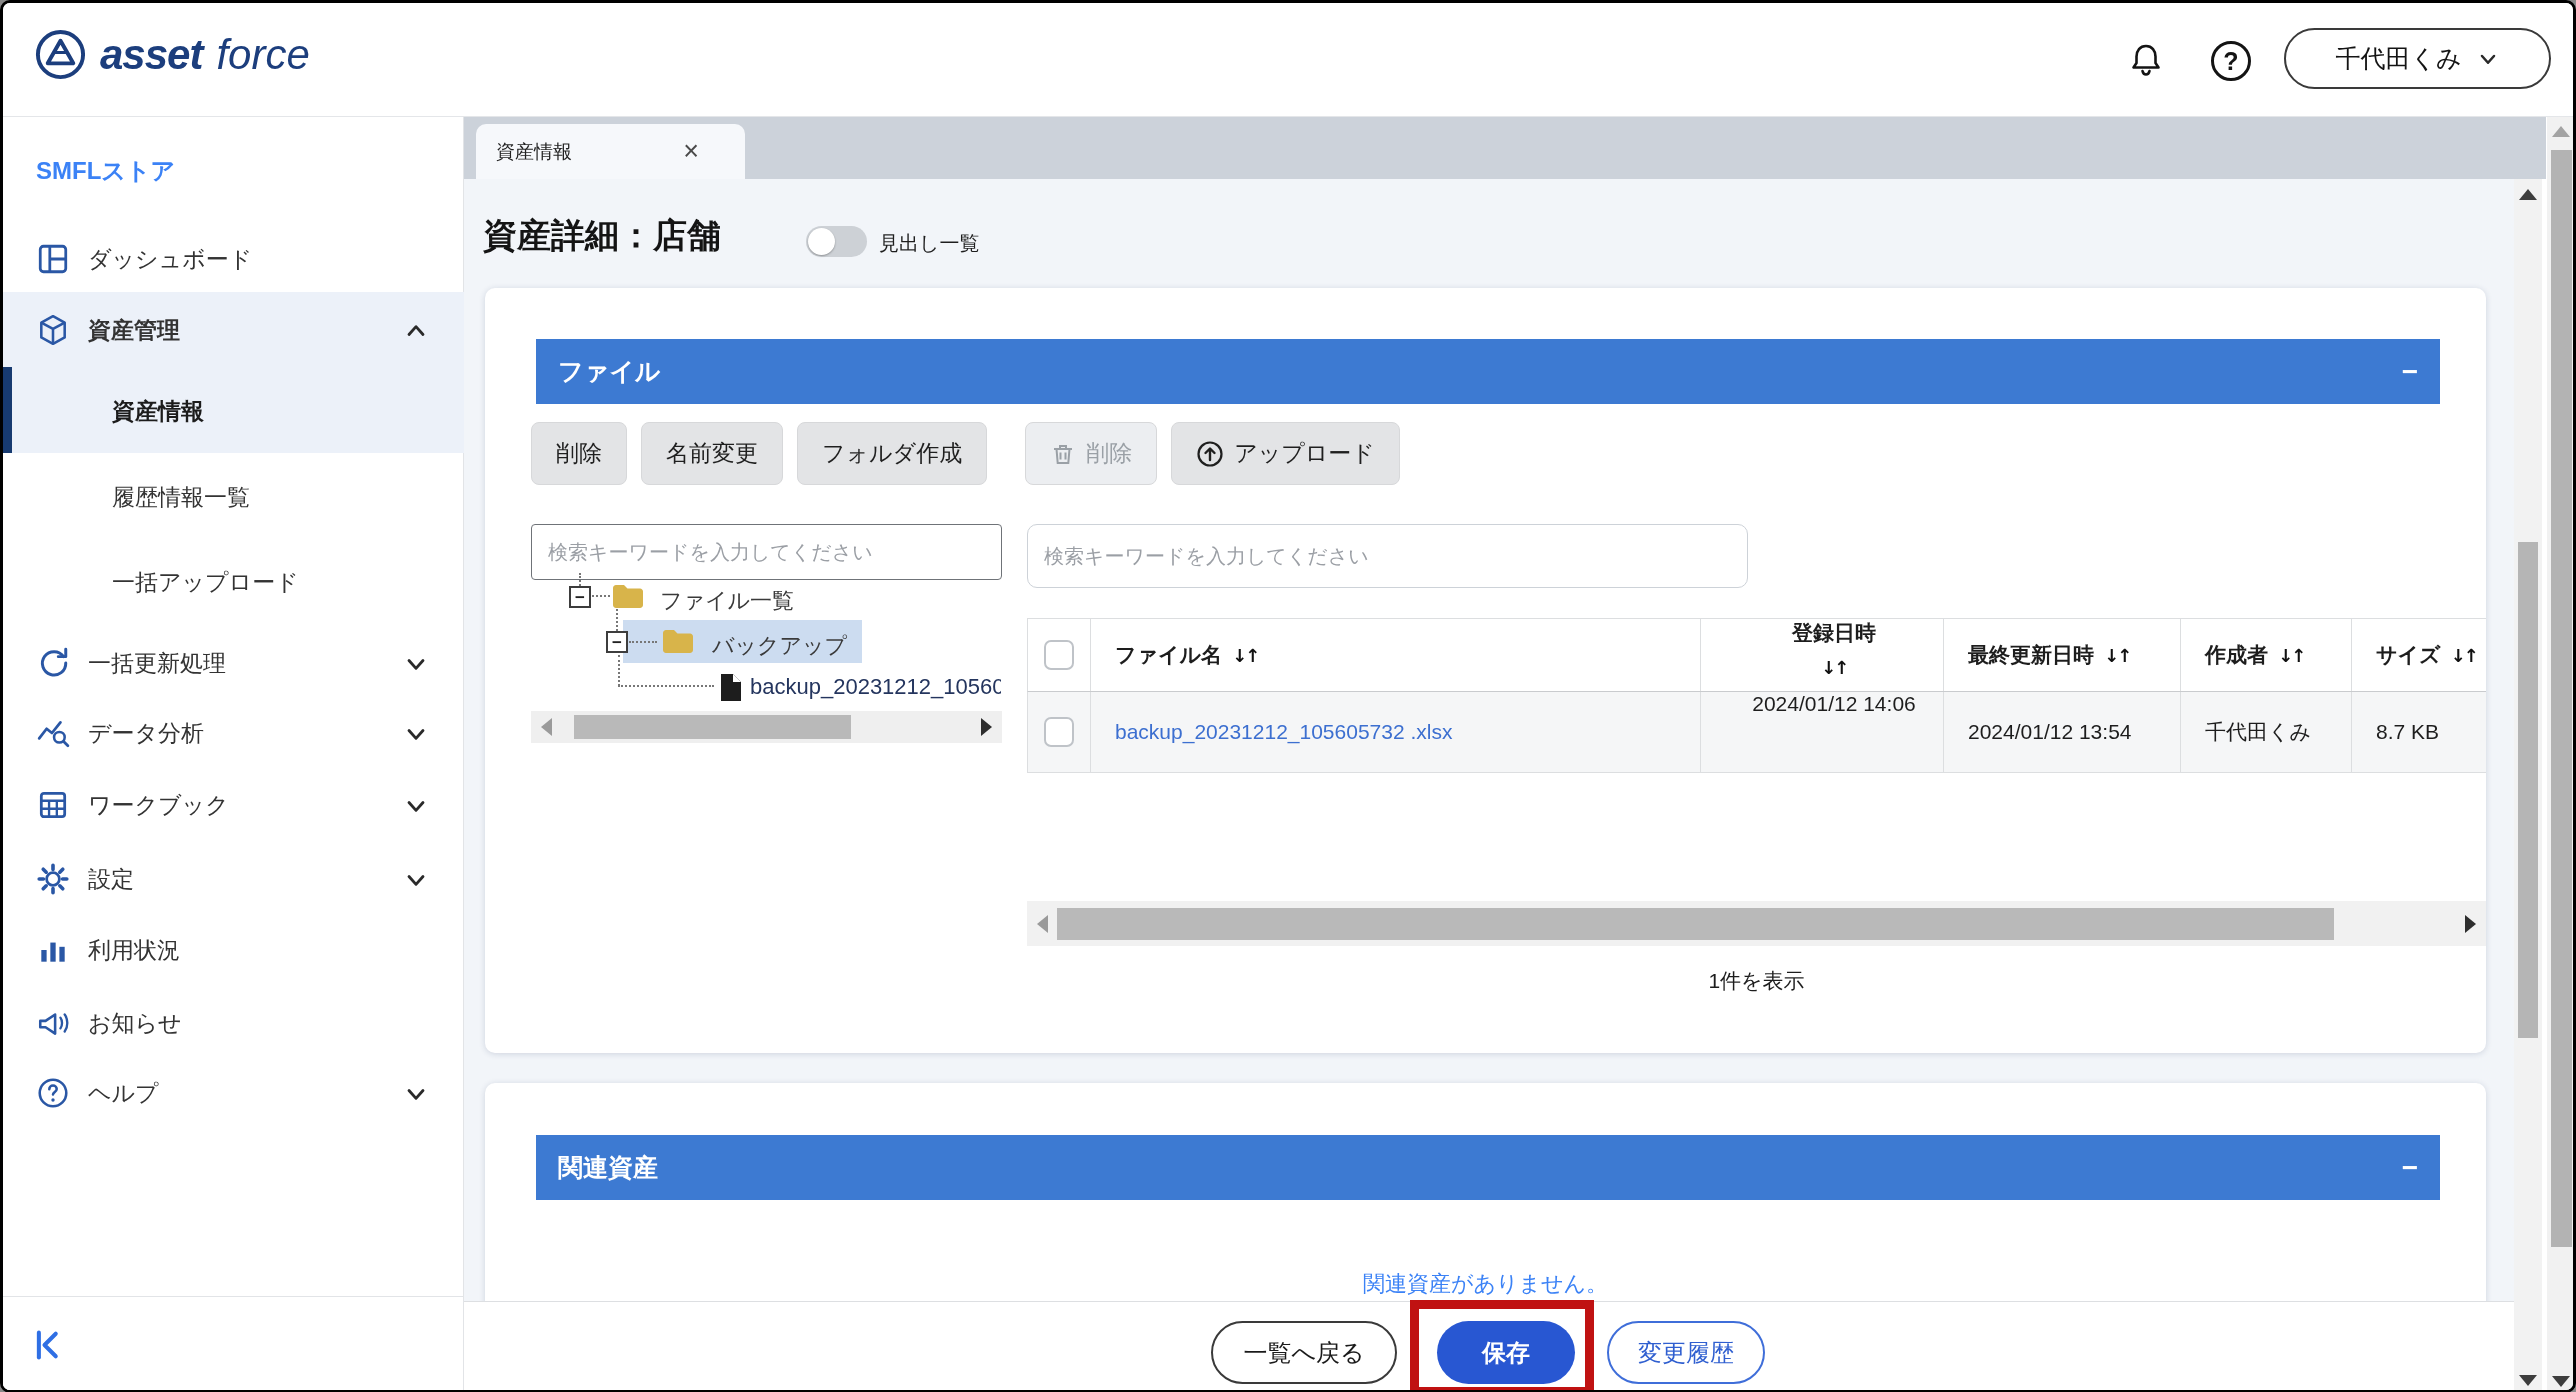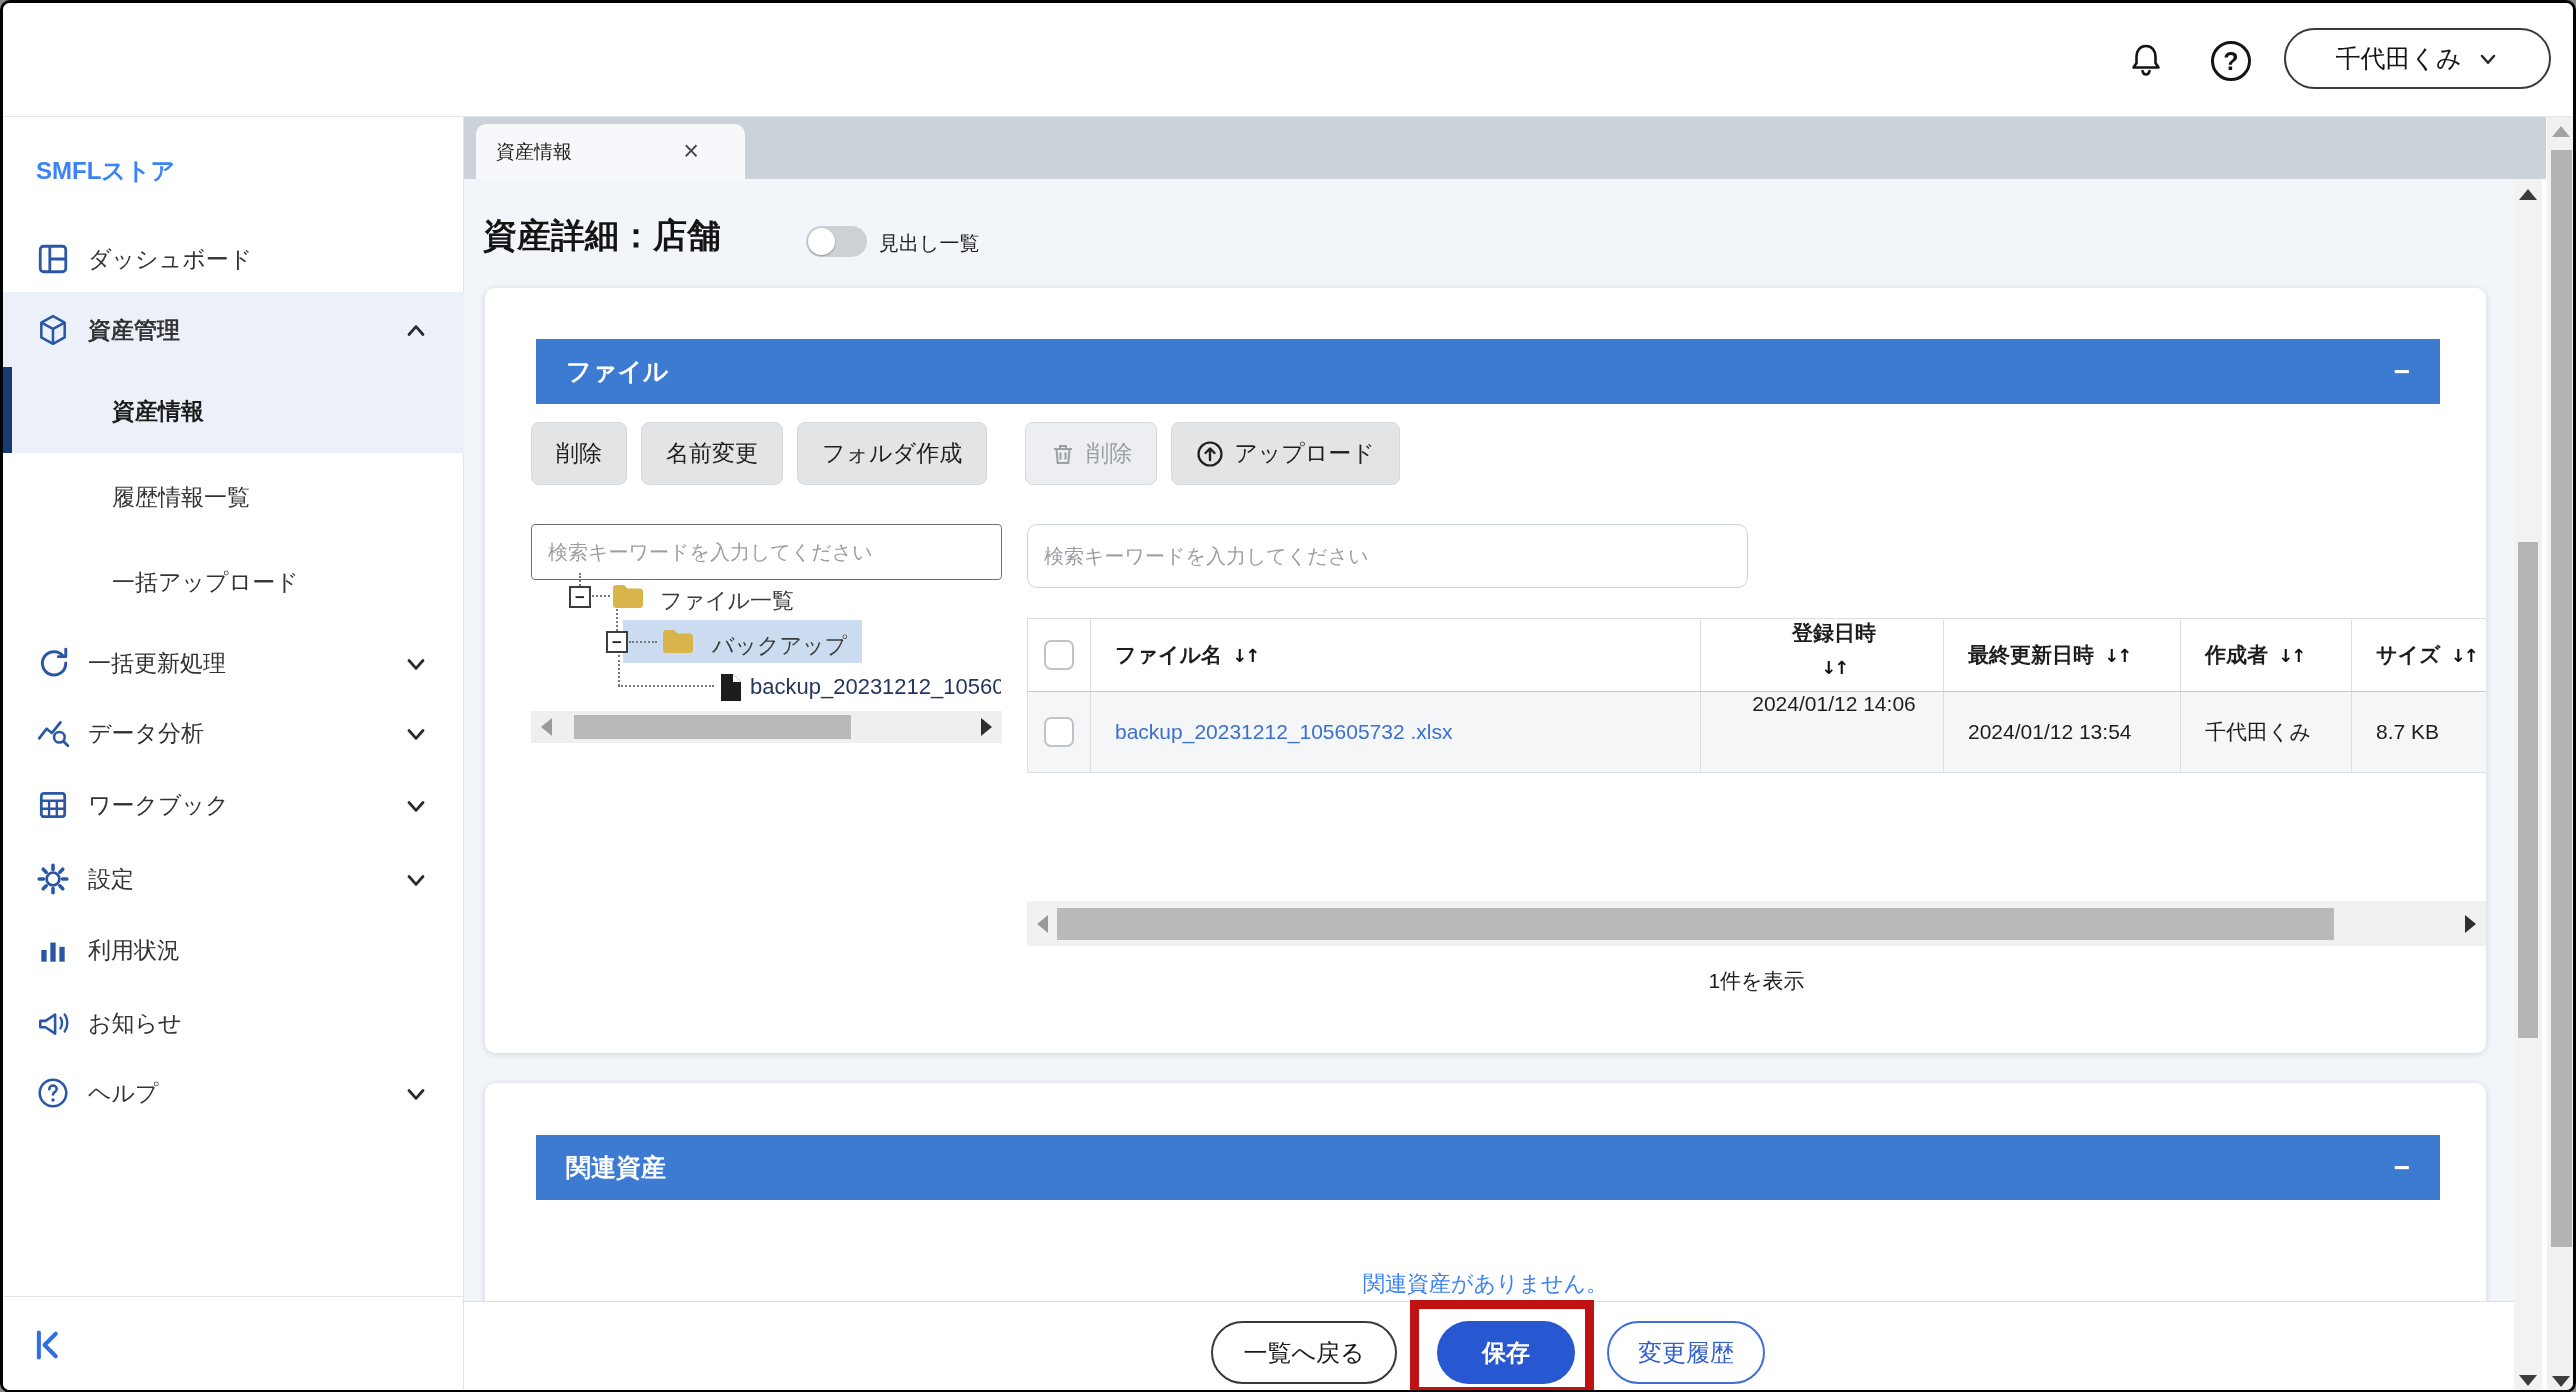--- a/index.html
+++ b/index.html
@@ -42,21 +42,21 @@
   .page-title{position:absolute;left:480px;top:210px;font-size:34px;font-weight:bold;color:#141414;z-index:2;}
   .toggle{position:absolute;left:803px;top:223px;width:61px;height:31px;background:#cdd1d6;border-radius:16px;z-index:2;cursor:pointer;}
   .toggle-knob{position:absolute;left:2px;top:2px;width:27px;height:27px;background:#fff;border-radius:50%;box-shadow:0 1px 2px rgba(0,0,0,.3);}
   .toggle-label{position:absolute;left:876px;top:227px;font-size:20px;color:#1e1e1e;z-index:2;}
 
   
   .card{position:absolute;left:482px;width:2001px;background:#fff;border-radius:10px;box-shadow:0 1px 6px rgba(25,45,85,.16);z-index:2;}
   .card1{top:285px;height:765px;}
   .card2{top:1080px;height:237px;}
   .panel-head{position:absolute;left:51px;width:1904px;height:65px;background:#3d7ad2;color:#fff;
-              display:flex;align-items:center;padding:0 30px;font-size:25px;font-weight:bold;}
+              display:flex;align-items:center;padding:0 22px;font-size:25px;font-weight:bold;}
   .card1 .panel-head{top:51px;}
   .card2 .panel-head{top:52px;justify-content:center;}
   .panel-minus{margin-left:auto;font-size:28px;font-weight:bold;color:#fff;cursor:pointer;line-height:1;}
 
   .toolbar{position:absolute;left:46px;top:134px;display:flex;gap:14px;}
   .tbtn{height:63px;padding:0 24px;background:#e3e4e6;border:1px solid #d7d8da;border-radius:8px;
         font-size:23px;color:#1f1f1f;display:flex;align-items:center;gap:10px;cursor:pointer;white-space:nowrap;}
   .tbtn.disabled{background:#eceef1;color:#9aa0a6;margin-left:24px;cursor:default;}
 
   .search-input{position:absolute;background:#fff;font-size:20px;color:#333;padding:0 16px;font-family:inherit;}
@@ -115,20 +115,29 @@
   .tri-up-grey{border-left:9px solid transparent;border-right:9px solid transparent;border-bottom:11px solid #a3a3a3;}
   .tri-left{border-top:9px solid transparent;border-bottom:9px solid transparent;border-right:11px solid #9a9a9a;}
   .tri-right{border-top:9px solid transparent;border-bottom:9px solid transparent;border-left:11px solid #2e2e2e;}
 </style>
 </head>
 <body>
 
 <div class="frame">
 
   <div class="header">
+    <div class="logo">
+      <svg width="55" height="55" viewBox="0 0 56 56">
+        <circle cx="28" cy="28" r="23" fill="none" stroke="#1c3e7d" stroke-width="4"></circle>
+        <path d="M28 14 L41 37 L15 37 Z" fill="none" stroke="#1c3e7d" stroke-width="4" stroke-linejoin="round"></path>
+        <path d="M22 26 L34 26" stroke="#1c3e7d" stroke-width="3"></path>
+      </svg>
+      <span class="logo-asset">asset</span>
+        <span class="logo-force">force</span>
+    </div>
     <svg class="hdr-icon bell" viewBox="0 0 40 40">
       <path d="M20 5c-6 0-9.5 4.6-9.5 10.5V22l-3 4.5h25L29.5 22v-6.5C29.5 9.6 26 5 20 5z" fill="none" stroke="#141414" stroke-width="2.6" stroke-linejoin="round"></path>
       <path d="M16.5 30c.5 2.3 1.9 3.5 3.5 3.5s3-1.2 3.5-3.5" fill="none" stroke="#141414" stroke-width="2.6" stroke-linecap="round"></path>
     </svg>
     <div class="hdr-icon help-circ">
         <span>?</span>
       </div>
     <div class="user-pill">
       <span>千代田くみ</span>
       <svg width="24" height="24" viewBox="0 0 32 32">

